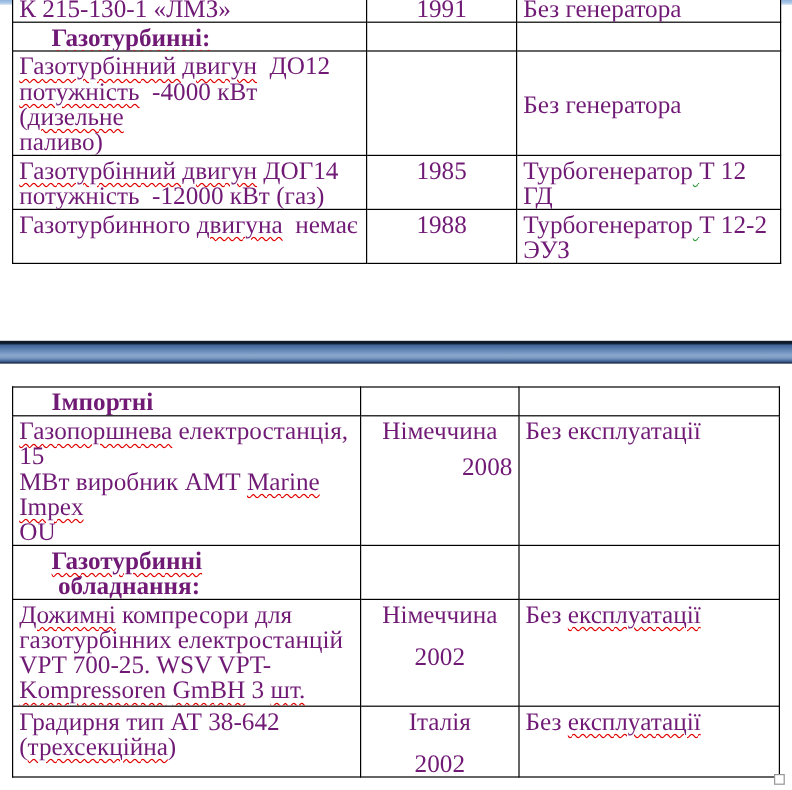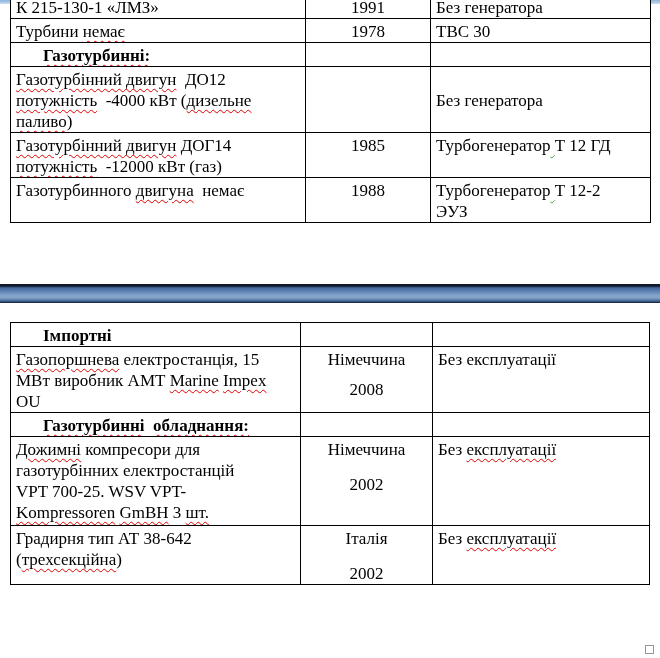--- a/index.html
+++ b/index.html
@@ -1,31 +1,31 @@
 <!DOCTYPE html>
 <html><head>
 <meta charset="utf-8">
 <style>
   html,body{margin:0;padding:0;background:#fff;}
   #screen{position:relative;width:660px;height:658px;overflow:hidden;background:#ffffff;
-          font-family:"Liberation Serif",serif;font-size:17px;line-height:21px;color:#000000;}
+          font-family:"Liberation Serif",serif;font-size:21px;line-height:21px;color:#701a75;}
   .top-strip{position:absolute;left:0;top:0;width:660px;height:4px;
              background:linear-gradient(180deg,#8fb4dc 0%,#a9c7e8 55%,#cfe1f4 100%);}
   table{border-collapse:collapse;position:absolute;table-layout:fixed;background:#fff;}
   td{border:1px solid #000;vertical-align:top;padding:2px 5px 0 5px;overflow:hidden;}
   .t1{left:10px;top:-6px;width:640px;}
   .t2{left:10px;top:322px;width:639px;}
   .c-year{text-align:center;}
   .vmid{vertical-align:middle;}
   .b{font-weight:bold;padding-left:32px;}
   .sq-red{text-decoration-line:underline;text-decoration-style:wavy;
           text-decoration-color:#e00000;text-decoration-thickness:1px;text-underline-offset:3px;}
   .sq-green{text-decoration-line:underline;text-decoration-style:wavy;
           text-decoration-color:#2f9e3f;text-decoration-thickness:1px;text-underline-offset:3px;}
-  .gap-sm{margin-top:9px;}
+  .gap-sm{margin-top:9px;text-align:right;}
   .gap-lg{margin-top:14px;font-family:Liberation Serif, serif;}
   .page-sep{position:absolute;left:0;top:284px;width:660px;height:19px;
             background:linear-gradient(180deg,#0e1a2c 0%,#0e1a2c 11%,#41669a 20%,#6e91be 48%,
                         #8ba7cb 63%,#7b99c1 76%,#3f6194 90%,#0e1a2c 100%);}
   .resize-handle{position:absolute;left:645px;top:645px;width:7px;height:7px;
                  background:#fff;border:1px solid #979797;}
 </style>
 </head>
 <body>
 
@@ -41,31 +41,20 @@
     <tbody>
         <tr style="height:23px">
       <td>
             <div><span>К 215-130-1 «ЛМЗ»</span></div>
           </td>
       <td class="c-year">
             <div><span>1991</span></div>
           </td>
       <td>
             <div><span>Без генератора</span></div>
-          </td>
-    </tr>
-    <tr style="height:22px">
-      <td>
-            <div><span>Турбини </span><span class="sq-red">немає</span></div>
-          </td>
-      <td class="c-year">
-            <div><span>1978</span></div>
-          </td>
-      <td>
-            <div><span>ТВС 30</span></div>
           </td>
     </tr>
     <tr style="height:22px">
       <td class="b">
             <div><span class="sq-red">Газотурбинні:</span></div>
           </td>
       <td class="c-year"></td>
       <td></td>
     </tr>
     <tr style="height:62px">

